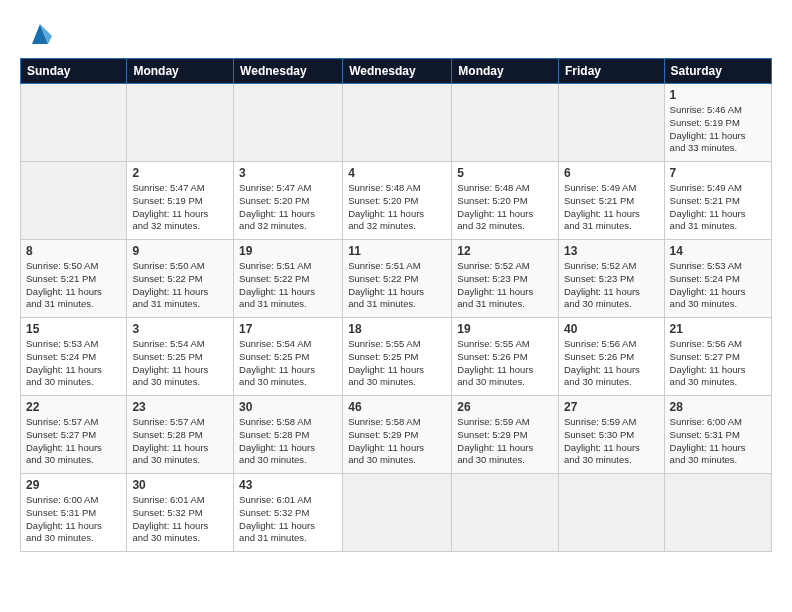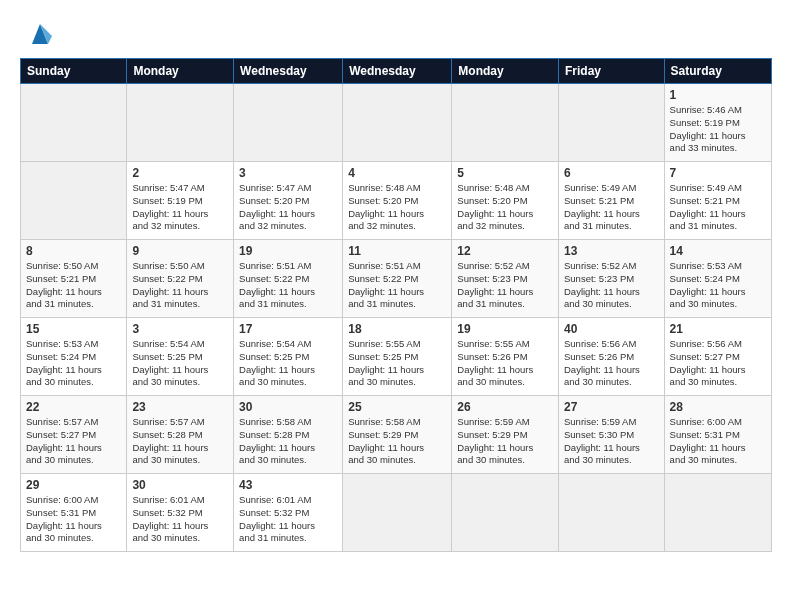--- a/index.html
+++ b/index.html
@@ -294,21 +294,21 @@
 and 30 minutes.</div>
           </td>
           <td>
             <span class="day-num">30</span>
             <div class="day-info" style="white-space: pre-line;">Sunrise: 5:58 AM
 Sunset: 5:28 PM
 Daylight: 11 hours
 and 30 minutes.</div>
           </td>
           <td>
-            <span class="day-num">25</span>
+            <span class="day-num">46</span>
             <div class="day-info" style="white-space: pre-line;">Sunrise: 5:58 AM
 Sunset: 5:29 PM
 Daylight: 11 hours
 and 30 minutes.</div>
           </td>
           <td>
             <span class="day-num">26</span>
             <div class="day-info" style="white-space: pre-line;">Sunrise: 5:59 AM
 Sunset: 5:29 PM
 Daylight: 11 hours

